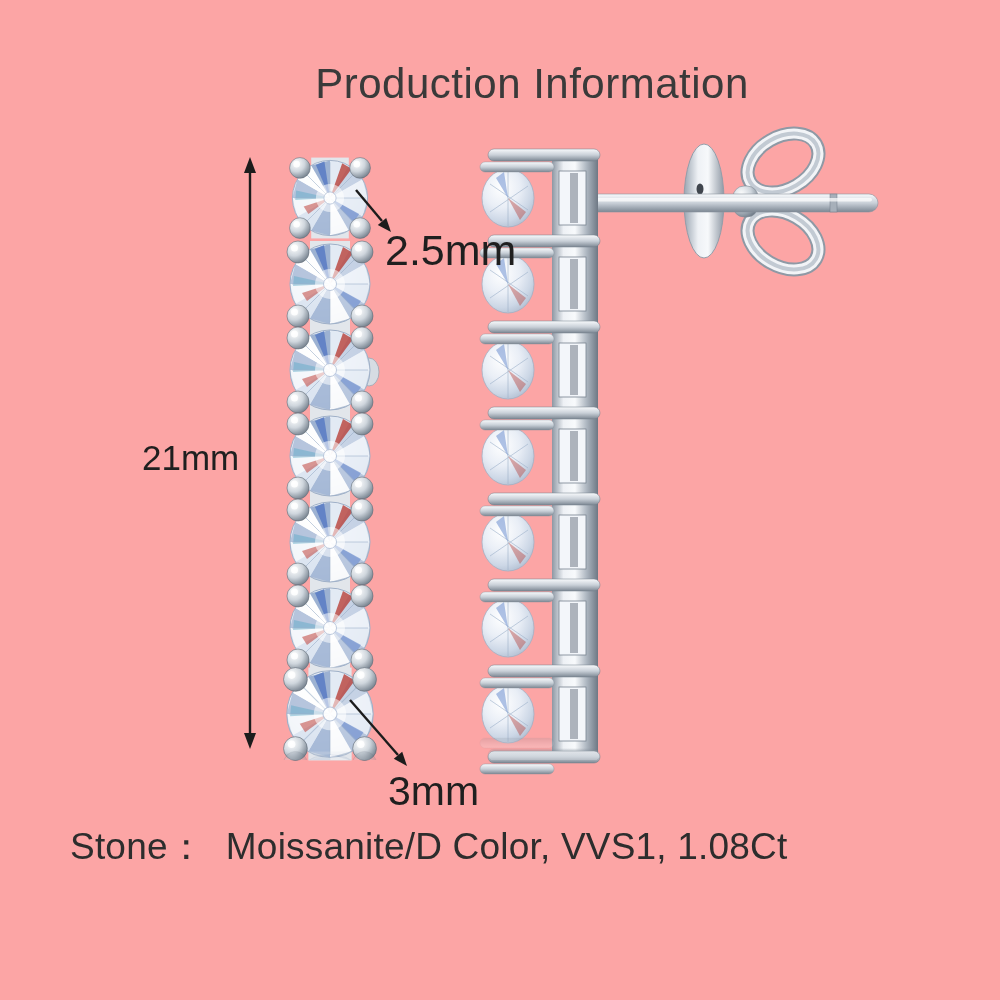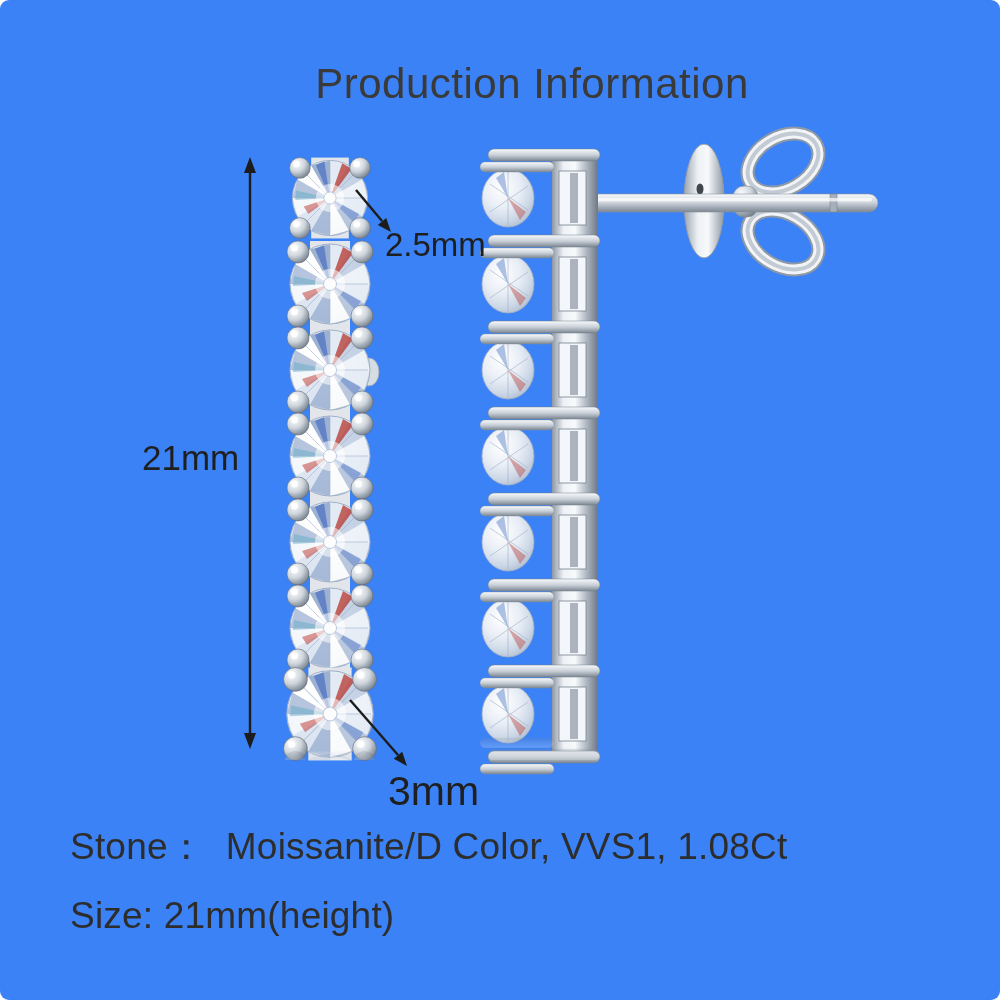--- a/index.html
+++ b/index.html
@@ -1,34 +1,33 @@
 <!DOCTYPE html>
 <html><head>
 <meta charset="utf-8">
 <style>
   html,body{margin:0;padding:0;background:#ffffff;}
   .page{
     position:relative;
     width:1000px;height:1000px;
-    background:#3b82f6;
+    background:#fca5a5;
     overflow:hidden;
     font-family:"Liberation Sans", sans-serif;
     color:#2d2d2d;
-    border-radius:9px;
   }
   .title{
     position:absolute;top:60px;left:0;width:100%;
     text-align:center;text-indent:64px;
     font-size:42px;font-weight:400;color:#3a3a3a;
     letter-spacing:0.5px;
   }
   .product-svg{position:absolute;left:0;top:0;}
   .dim-label{
     position:absolute;
-    font-size:33px;color:#1f1f1f;font-weight:400;
+    font-size:43px;color:#1f1f1f;font-weight:400;
     white-space:nowrap;
   }
   .label-height{left:142px;top:438px;width:92px;font-size:35px;}
   .label-top-stone{left:385px;top:226px;}
   .label-bottom-stone{left:388px;top:768px;font-size:41px;}
   .specs{position:absolute;left:70px;top:822px;}
   .spec-line{
     font-size:37px;color:#2d2d2d;font-weight:400;
     margin-bottom:23px;white-space:pre;
     letter-spacing:0.2px;
@@ -220,16 +219,15 @@
       </g>
     </g>
   </svg>
 
   <div class="dim-label label-top-stone">2.5mm</div>
   <div class="dim-label label-height">21mm</div>
   <div class="dim-label label-bottom-stone">3mm</div>
 
   <div class="specs">
     <div class="spec-line">Stone：  Moissanite/D Color, VVS1, 1.08Ct</div>
-    <div class="spec-line">Size: 21mm(height)</div>
   </div>
 
 </div>
 
 </body></html>

